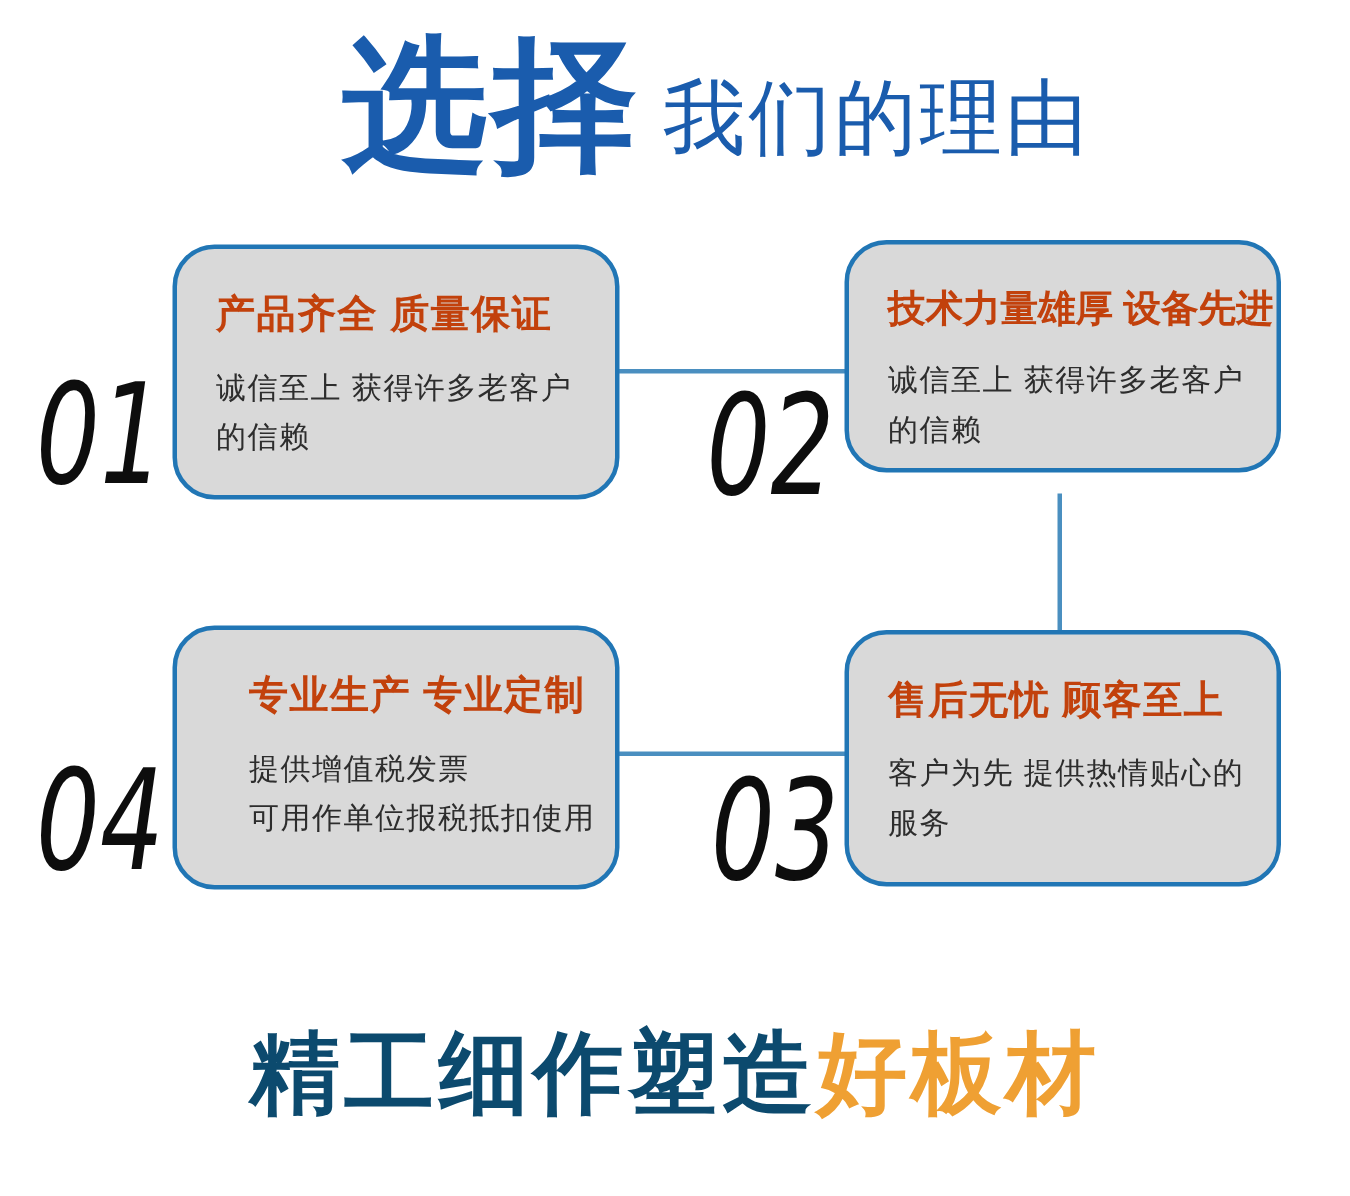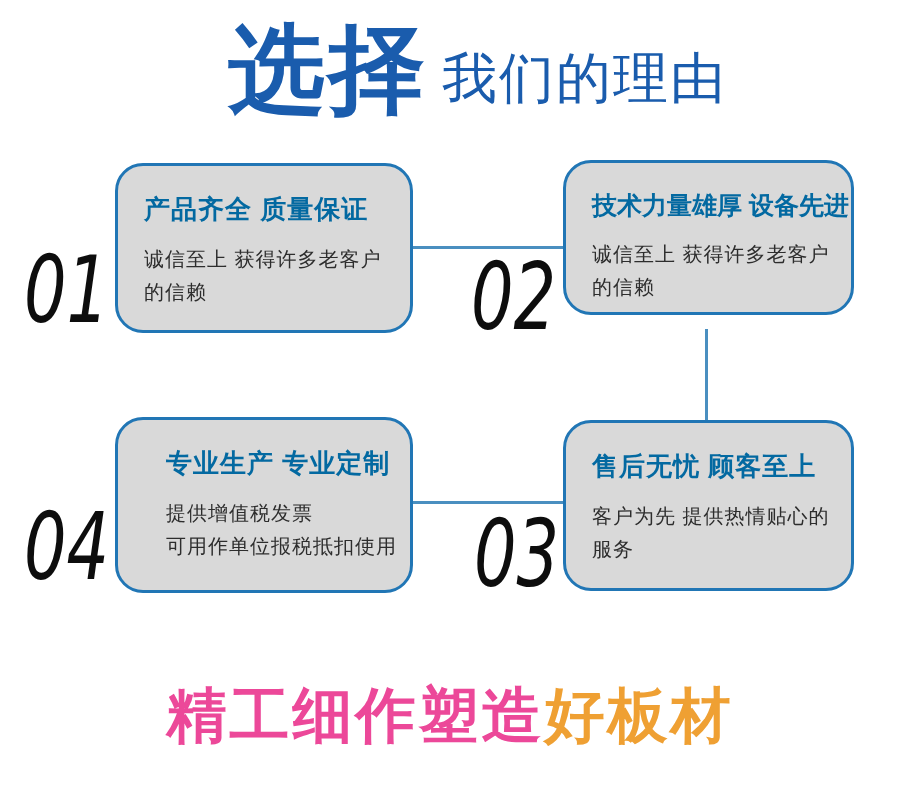--- a/index.html
+++ b/index.html
@@ -55,21 +55,21 @@
     overflow: hidden;
   }
   .c1 { left: 115px; top: 163px; width: 298px; height: 170px; }
   .c2 { left: 563px; top: 160px; width: 291px; height: 155px; }
   .c3 { left: 563px; top: 420px; width: 291px; height: 171px; }
   .c4 { left: 115px; top: 417px; width: 298px; height: 176px; padding-left: 48px; }
 
   .card-title {
     font-size: 26px;
     font-weight: bold;
-    color: #0369a1;
+    color: #c2410c;
     white-space: nowrap;
     letter-spacing: 1px;
   }
   .c2 .card-title { font-size: 25px; letter-spacing: 0; }
   .card-body {
     font-size: 20px;
     color: #2d2d2d;
     margin-top: 16px;
     line-height: 1.65;
     letter-spacing: 1px;
@@ -98,21 +98,21 @@
     position: absolute;
     left: 0;
     right: 0;
     top: 676px;
     text-align: center;
     font-size: 60px;
     font-weight: bold;
     letter-spacing: 3px;
     white-space: nowrap;
   }
-  .slogan-dark { color: #ec4899; }
+  .slogan-dark { color: #0c4a6e; }
   .slogan-accent { color: #efa033; font-weight: 900; }
 </style>
 </head>
 <body>
 
 <div class="page">
 
   <div class="header">
     <span class="title-main">选择</span>
     <span class="title-sub">我们的理由</span>

